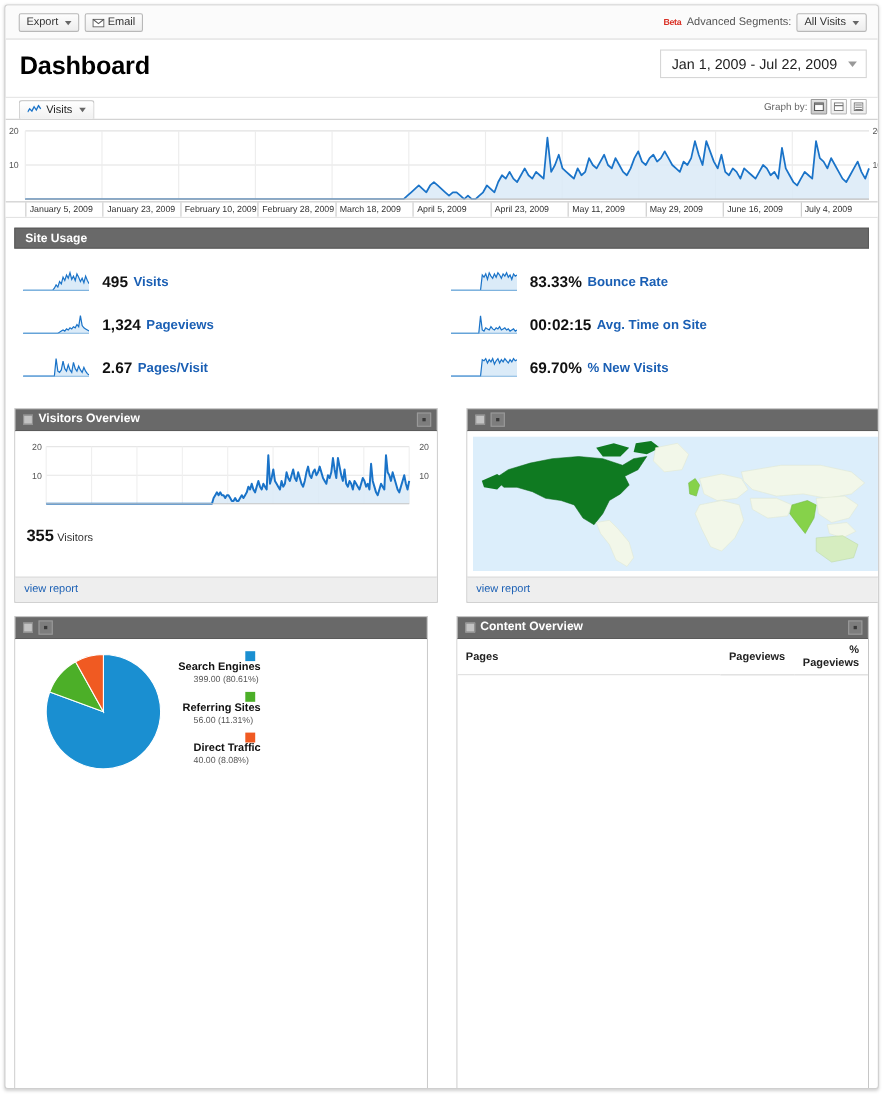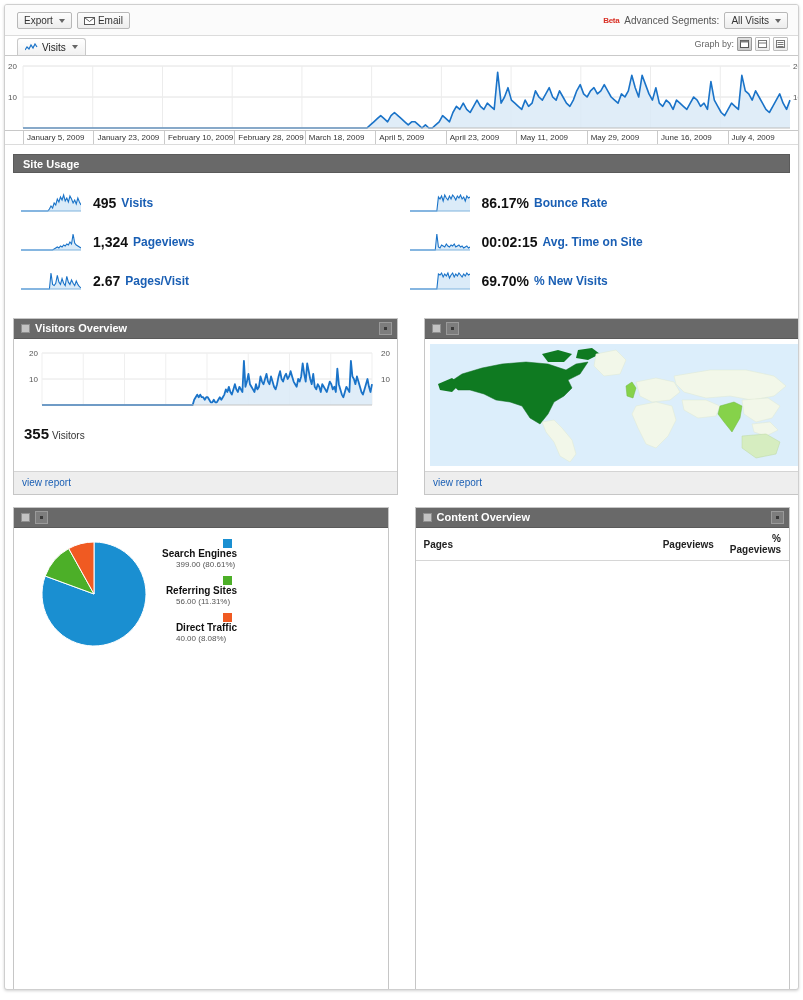--- a/index.html
+++ b/index.html
@@ -284,20 +284,27 @@
     <div class="toolbar-right">
       <span class="beta-badge">Beta</span>
       <span>Advanced Segments:</span>
       <span class="btn">
         <span>All Visits</span>
         <span class="caret"></span>
       </span>
     </div>
   </div>
 
+  <div class="titlerow">
+    <div class="page-title">Dashboard</div>
+    <div class="daterange">
+      <span>Jan 1, 2009 - Jul 22, 2009</span>
+      <span class="caret"></span>
+    </div>
+  </div>
 
   <div class="mainchart-wrap">
     <div class="chart-tabrow">
       <div class="chart-tab">
         <span>
           <svg width="13" height="8" viewBox="0 0 13 8">
                 <polyline points="0,7 2,4 4,6 6,2 8,5 10,1 12,4" fill="none" stroke="#1a73c8" stroke-width="1.2"></polyline>
               </svg>
         </span>
         <span>Visits</span>
@@ -399,21 +406,21 @@
           <span class="su-lbl">Pages/Visit</span>
         </div>
       </div>
       <div class="su-col">
         <div class="su-row">
           <svg class="su-spark" id="sp3" viewBox="0 0 60 22" preserveAspectRatio="none">
                 <polygon points="0,19 0,19 1.5789473684210527,19 3.1578947368421053,19 4.7368421052631575,19 6.315789473684211,19 7.894736842105263,19 9.473684210526315,19 11.052631578947368,19 12.631578947368421,19 14.210526315789474,19 15.789473684210526,19 17.36842105263158,19 18.94736842105263,19 20.526315789473685,19 22.105263157894736,19 23.68421052631579,19 25.263157894736842,19 26.842105263157894,19 28.42105263157895,5 30,7 31.57894736842105,4 33.1578947368421,9 34.73684210526316,3 36.31578947368421,6 37.89473684210526,8 39.473684210526315,4 41.05263157894737,7 42.63157894736842,3 44.21052631578947,5 45.78947368421053,8 47.36842105263158,4 48.94736842105263,6 50.526315789473685,3 52.10526315789474,7 53.68421052631579,5 55.26315789473684,9 56.8421052631579,4 58.421052631578945,6 60,5 60,19" fill="#cfe4f5" opacity="0.75"></polygon>
                 <polyline points="0,19 1.5789473684210527,19 3.1578947368421053,19 4.7368421052631575,19 6.315789473684211,19 7.894736842105263,19 9.473684210526315,19 11.052631578947368,19 12.631578947368421,19 14.210526315789474,19 15.789473684210526,19 17.36842105263158,19 18.94736842105263,19 20.526315789473685,19 22.105263157894736,19 23.68421052631579,19 25.263157894736842,19 26.842105263157894,19 28.42105263157895,5 30,7 31.57894736842105,4 33.1578947368421,9 34.73684210526316,3 36.31578947368421,6 37.89473684210526,8 39.473684210526315,4 41.05263157894737,7 42.63157894736842,3 44.21052631578947,5 45.78947368421053,8 47.36842105263158,4 48.94736842105263,6 50.526315789473685,3 52.10526315789474,7 53.68421052631579,5 55.26315789473684,9 56.8421052631579,4 58.421052631578945,6 60,5" fill="none" stroke="#1a73c8" stroke-width="1.1"></polyline>
                 <line x1="0" y1="19" x2="60" y2="19" stroke="#7fb3de" stroke-width="1"></line>
               </svg>
-          <span class="su-val">86.17%</span>
+          <span class="su-val">83.33%</span>
           <span class="su-lbl">Bounce Rate</span>
         </div>
         <div class="su-row">
           <svg class="su-spark" id="sp4" viewBox="0 0 60 22" preserveAspectRatio="none">
                 <polygon points="0,19 0,19 1.5789473684210527,19 3.1578947368421053,19 4.7368421052631575,19 6.315789473684211,19 7.894736842105263,19 9.473684210526315,19 11.052631578947368,19 12.631578947368421,19 14.210526315789474,19 15.789473684210526,19 17.36842105263158,19 18.94736842105263,19 20.526315789473685,19 22.105263157894736,19 23.68421052631579,19 25.263157894736842,19 26.842105263157894,3 28.42105263157895,16 30,17 31.57894736842105,14 33.1578947368421,15 34.73684210526316,16 36.31578947368421,13 37.89473684210526,15 39.473684210526315,16 41.05263157894737,14 42.63157894736842,15 44.21052631578947,13 45.78947368421053,16 47.36842105263158,15 48.94736842105263,14 50.526315789473685,16 52.10526315789474,15 53.68421052631579,17 55.26315789473684,16 56.8421052631579,15 58.421052631578945,17 60,16 60,19" fill="#cfe4f5" opacity="0.75"></polygon>
                 <polyline points="0,19 1.5789473684210527,19 3.1578947368421053,19 4.7368421052631575,19 6.315789473684211,19 7.894736842105263,19 9.473684210526315,19 11.052631578947368,19 12.631578947368421,19 14.210526315789474,19 15.789473684210526,19 17.36842105263158,19 18.94736842105263,19 20.526315789473685,19 22.105263157894736,19 23.68421052631579,19 25.263157894736842,19 26.842105263157894,3 28.42105263157895,16 30,17 31.57894736842105,14 33.1578947368421,15 34.73684210526316,16 36.31578947368421,13 37.89473684210526,15 39.473684210526315,16 41.05263157894737,14 42.63157894736842,15 44.21052631578947,13 45.78947368421053,16 47.36842105263158,15 48.94736842105263,14 50.526315789473685,16 52.10526315789474,15 53.68421052631579,17 55.26315789473684,16 56.8421052631579,15 58.421052631578945,17 60,16" fill="none" stroke="#1a73c8" stroke-width="1.1"></polyline>
                 <line x1="0" y1="19" x2="60" y2="19" stroke="#7fb3de" stroke-width="1"></line>
               </svg>
           <span class="su-val">00:02:15</span>
           <span class="su-lbl">Avg. Time on Site</span>

